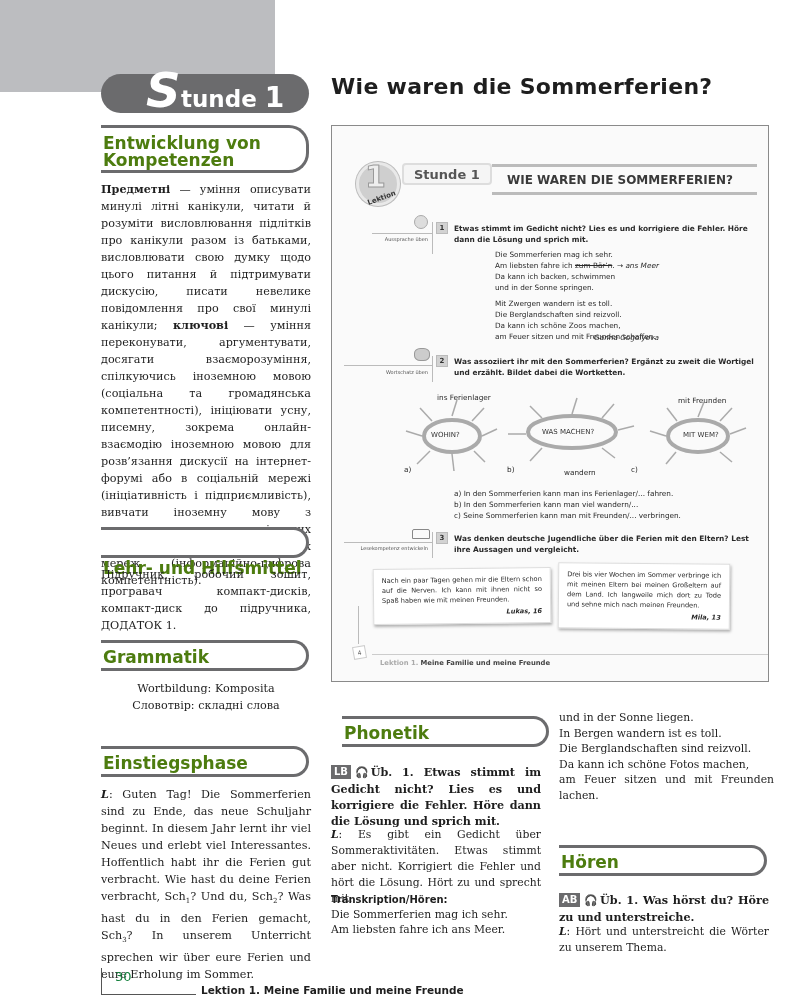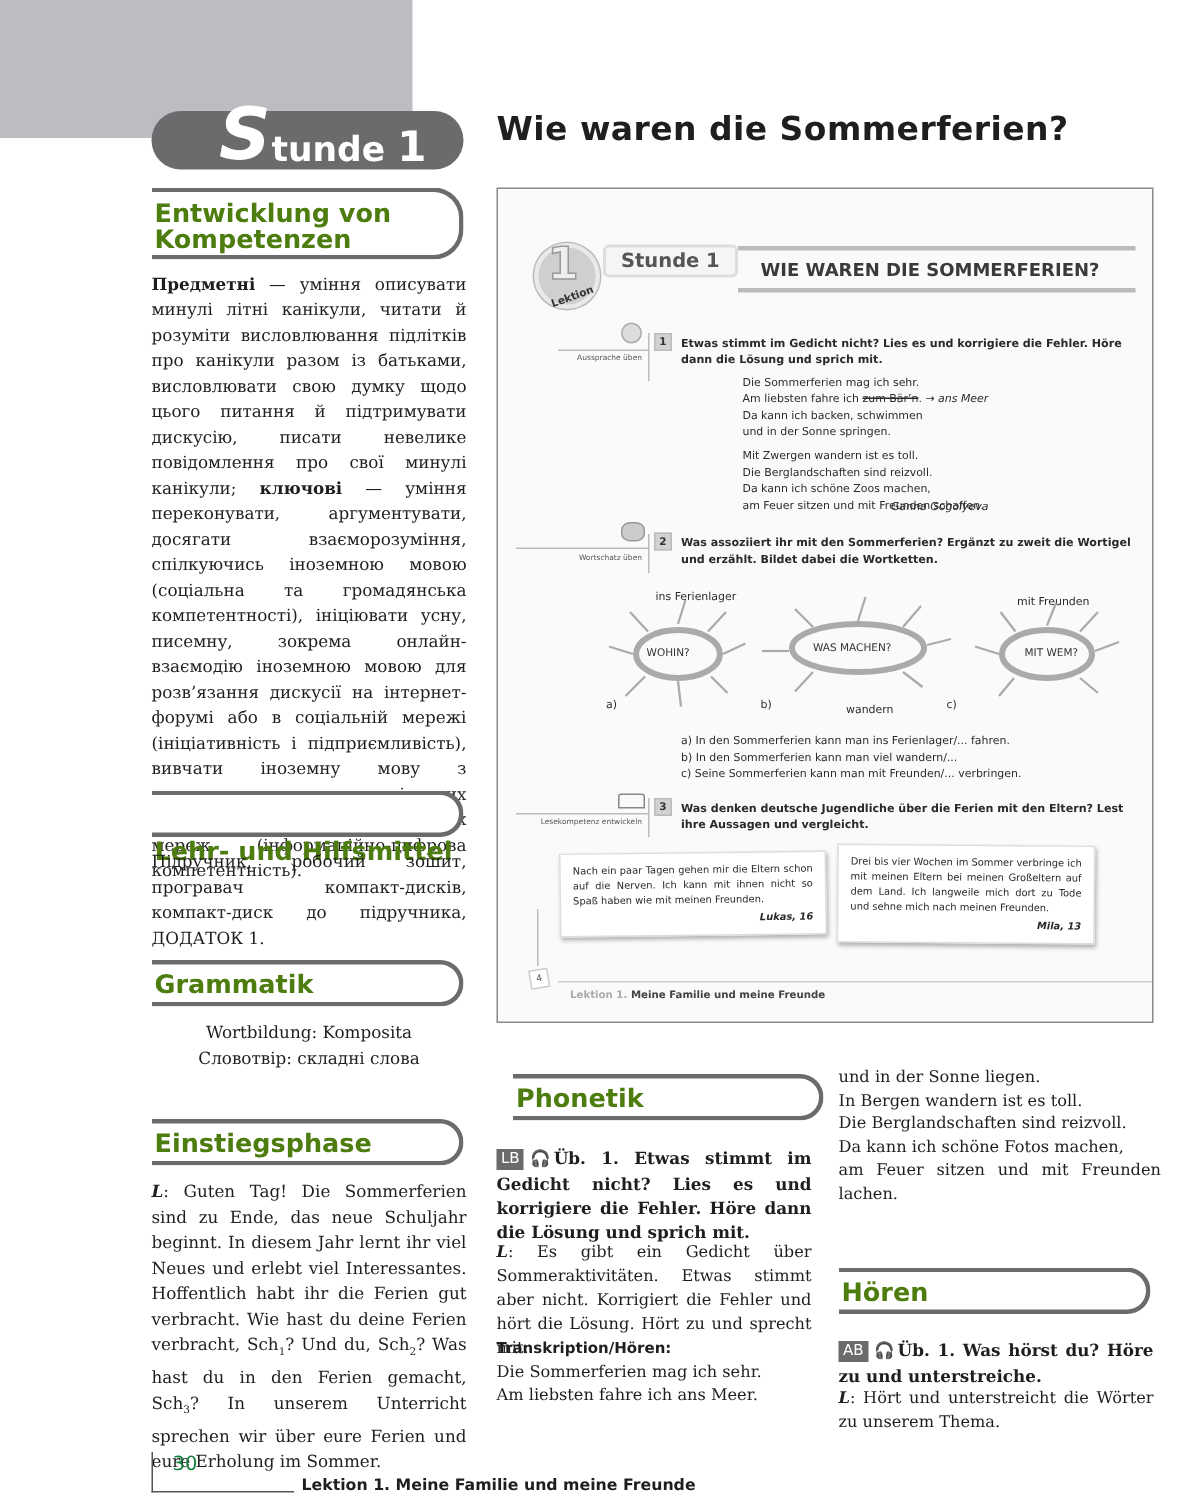--- a/index.html
+++ b/index.html
@@ -30,21 +30,21 @@
   .tb-label { font-size: 5px; color: #555; text-align: right; line-height: 7px; }
   .tb-num { position: absolute; width: 12px; height: 12px; background: #d2d2d2; border: 1px solid #bbb; font-size: 7px; font-weight: bold; text-align: center; line-height: 10px; color: #333; }
 
   .speech { position: absolute; background: #fff; box-shadow: 1px 2px 3px rgba(0,0,0,0.3); border: 1px solid #ddd; padding: 6px 8px; font-size: 6.6px; line-height: 10px; text-align: justify; color: #2a2a2a; }
   .speech .sig { display: block; text-align: right; font-style: italic; font-weight: bold; margin-top: 2px; }
 
   .footer-page { position: absolute; left: 101px; top: 968px; width: 95px; height: 27px; border-left: 1px solid #555; border-bottom: 1px solid #555; }
   .footer-page span { position: absolute; left: 13px; top: 1px; font-family: "DejaVu Sans", sans-serif; font-size: 13px; color: #15803d; }
   .footer-title { position: absolute; left: 201px; top: 984px; font-family: "DejaVu Sans", sans-serif; font-size: 10.5px; font-weight: bold; color: #1e1e1e; }
 
-  .badge { display: inline-block; background: #6b6b6d; color: #fff; font-family: "DejaVu Sans", sans-serif; font-size: 10px; font-weight: normal; padding: 0 3px; line-height: 14px; margin-right: 4px; vertical-align: 1px; }
+  .badge { display: inline-block; background: #6b6b6d; color: #fff; font-family: "DejaVu Sans", sans-serif; font-size: 10px; font-weight: bold; padding: 0 3px; line-height: 14px; margin-right: 4px; vertical-align: 1px; }
   .hp-icon { display: inline-block; font-family: "DejaVu Sans", sans-serif; font-size: 11px; margin-right: 2px; }
 </style>
 </head>
 <body>
 
 <div class="gray-block"></div>
 
 <div class="stunde-pill">
   <span class="big-s">S</span>
   <span class="rest"><span>tunde</span><span class="num">1</span></span>

